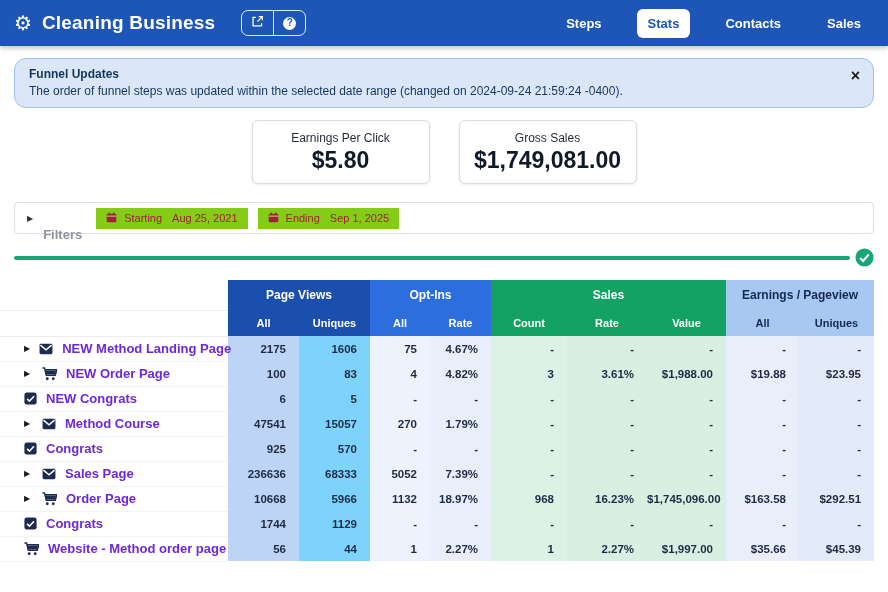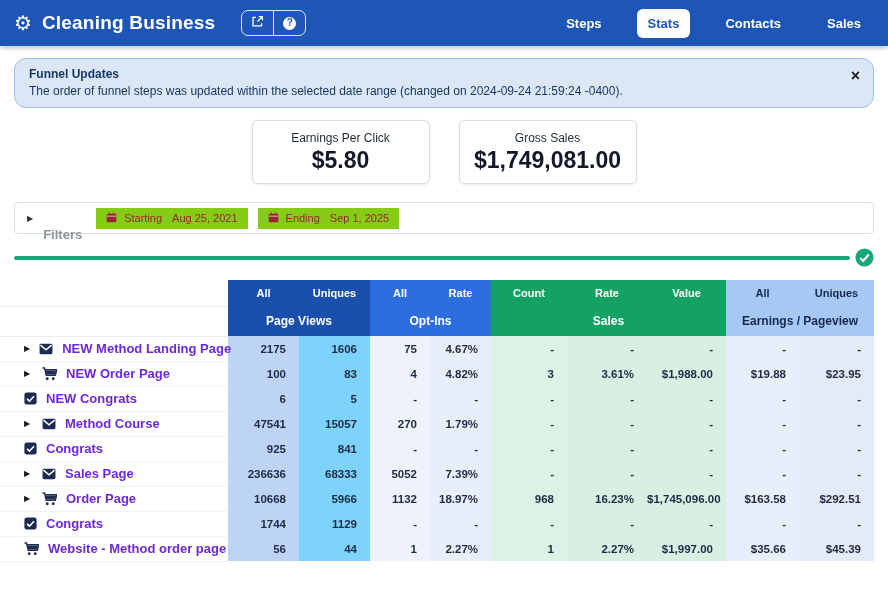--- a/index.html
+++ b/index.html
@@ -170,37 +170,37 @@
       <col style="width:61px">
       <col style="width:76px">
     <col style="width:80px">
       <col style="width:79px">
       <col style="width:73px">
       <col style="width:75px">
   </colgroup>
   <thead>
     <tr>
       <th class="corner"></th>
+      <th class="g-label g-pv" colspan="2">Page Views</th>
+      <th class="g-label g-oi" colspan="2">Opt-Ins</th>
+      <th class="g-label g-sales" colspan="3">Sales</th>
+      <th class="g-label g-earn" colspan="2">Earnings / Pageview</th>
+    </tr>
+    <tr>
+      <th class="corner"></th>
       <th class="sub g-pv">All</th>
       <th class="sub g-pv">Uniques</th>
       <th class="sub g-oi">All</th>
       <th class="sub g-oi">Rate</th>
       <th class="sub g-sales">Count</th>
       <th class="sub g-sales">Rate</th>
       <th class="sub g-sales">Value</th>
       <th class="sub g-earn s-earn">All</th>
       <th class="sub g-earn s-earn">Uniques</th>
     </tr>
-    <tr>
-      <th class="corner"></th>
-      <th class="g-label g-pv" colspan="2">Page Views</th>
-      <th class="g-label g-oi" colspan="2">Opt-Ins</th>
-      <th class="g-label g-sales" colspan="3">Sales</th>
-      <th class="g-label g-earn" colspan="2">Earnings / Pageview</th>
-    </tr>
   </thead>
   <tbody>
       <tr>
         <td class="label-cell">
           <div class="cell-inner">
             <span class="caret">▶</span>
             <span class="row-icon">
               <svg width="14" height="12" viewBox="0 0 16 14">
                 <rect x="0.5" y="1" width="15" height="12" rx="1.6" fill="#1d2b50"></rect>
                 <path d="M1.5 2.5 8 8l6.5-5.5" fill="none" stroke="#fff" stroke-width="1.7"></path>
@@ -295,21 +295,21 @@
             <span class="row-icon">
               <svg width="13" height="13" viewBox="0 0 16 16">
                 <rect x="0.5" y="0.5" width="15" height="15" rx="3" fill="#1d2b50"></rect>
                 <path d="M3.8 8.4l2.9 2.9 5.6-6" fill="none" stroke="#fff" stroke-width="2"></path>
               </svg>
             </span>
             <span class="row-label">Congrats</span>
           </div>
         </td>
         <td class="num c0">925</td>
-        <td class="num c1">841</td>
+        <td class="num c1">570</td>
         <td class="num c2">-</td>
         <td class="num c3">-</td>
         <td class="num c4">-</td>
         <td class="num c5">-</td>
         <td class="num c6">-</td>
         <td class="num c7">-</td>
         <td class="num c8">-</td>
       </tr>
       <tr>
         <td class="label-cell">

